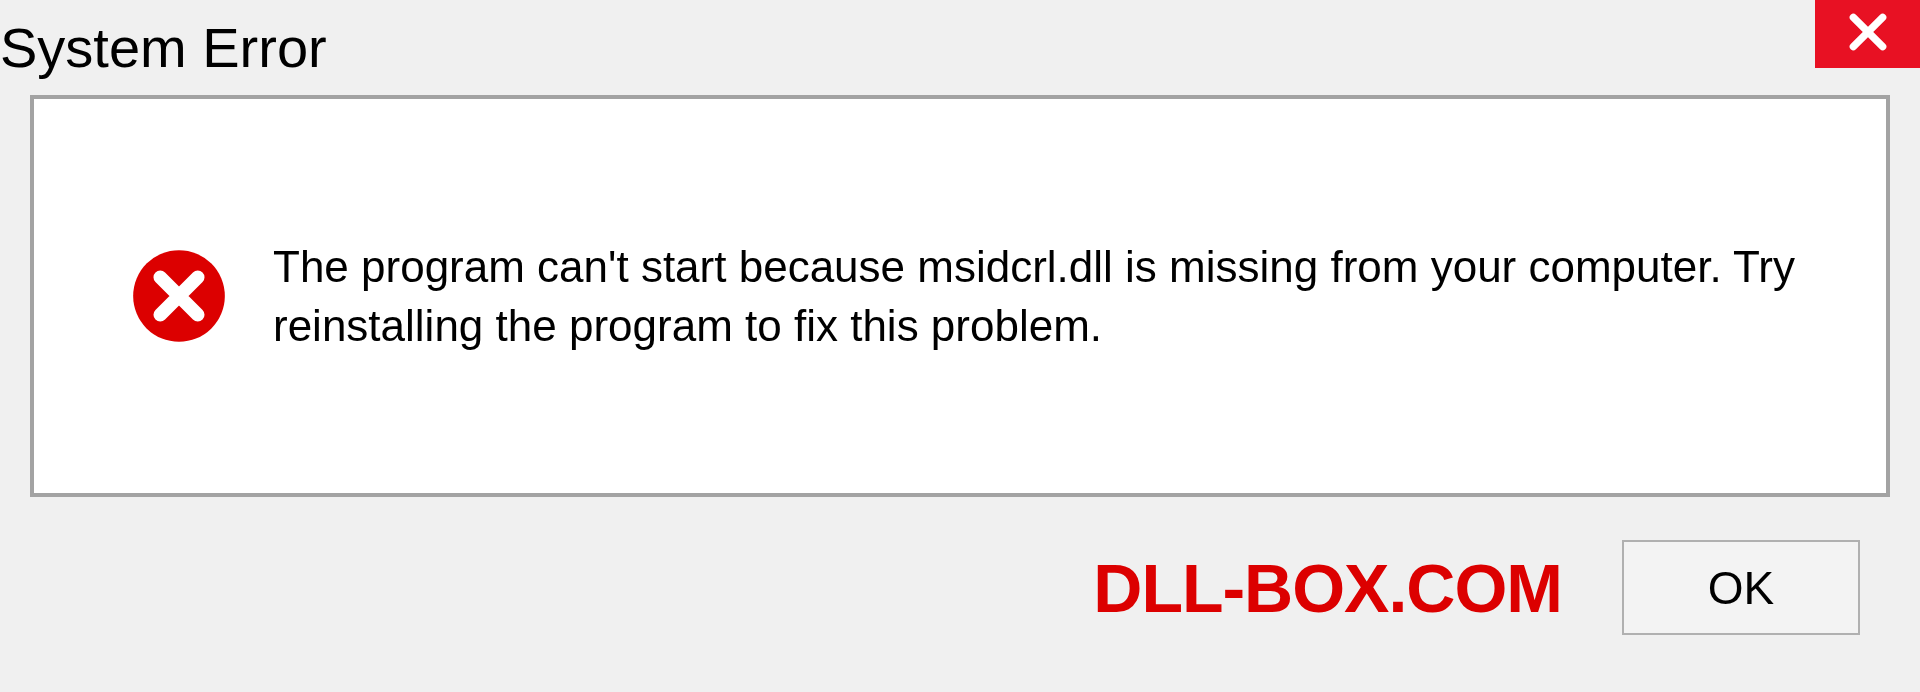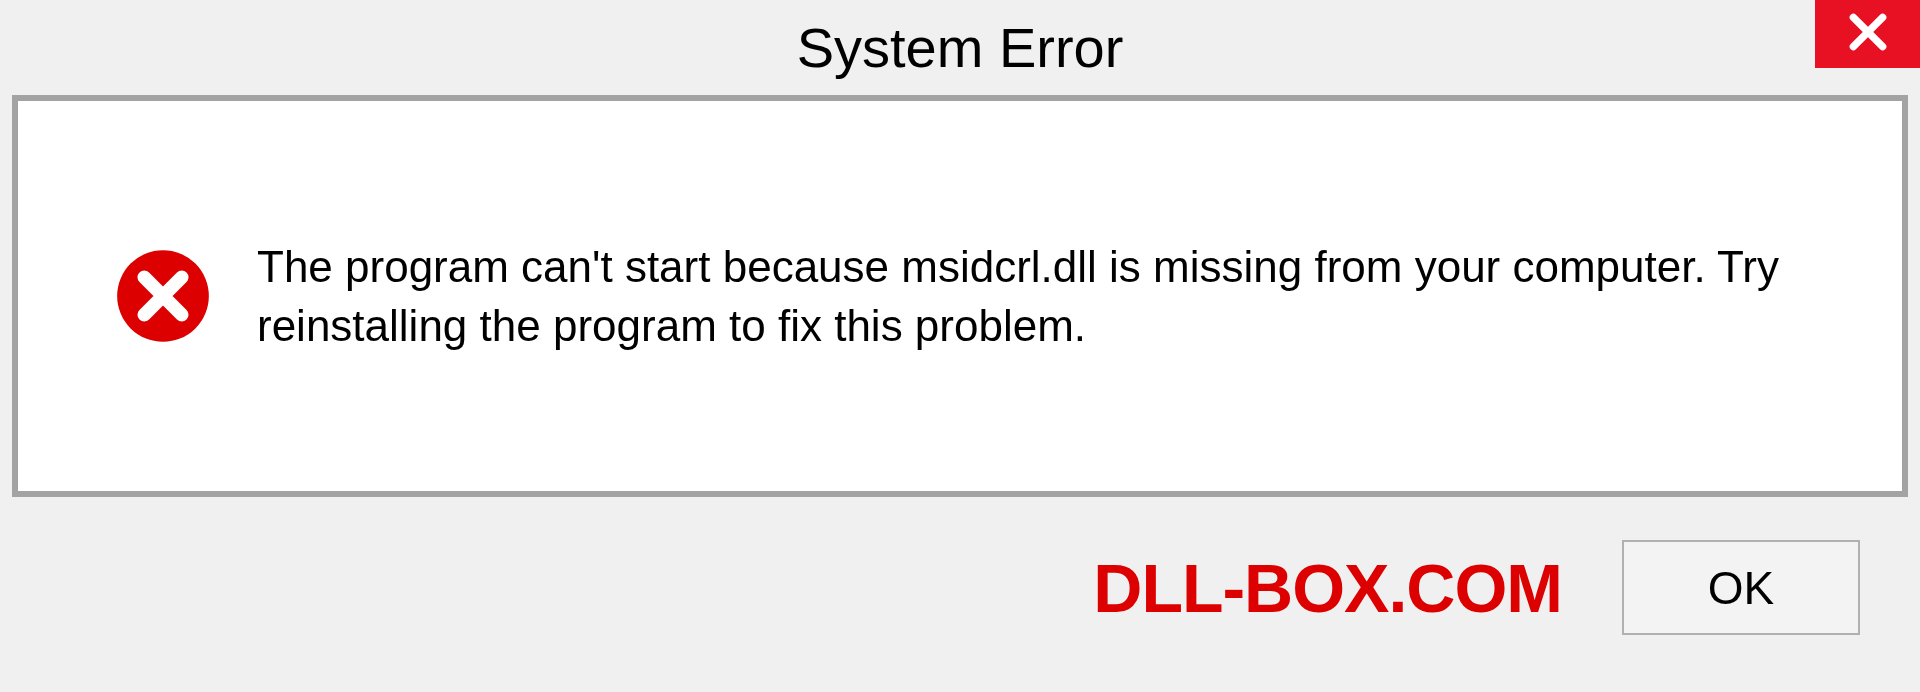--- a/index.html
+++ b/index.html
@@ -13,21 +13,21 @@
       width: 1920px;
       height: 692px;
       position: relative;
       overflow: hidden;
     }
     .titlebar {
       position: relative;
       height: 95px;
       display: flex;
       align-items: center;
-      justify-content: center;
+      justify-content: flex-start;
       background: #f0f0f0;
     }
     .title {
       font-size: 56px;
       font-weight: 400;
       color: #000;
     }
     .close-btn {
       position: absolute;
       top: 0;
@@ -38,24 +38,24 @@
       display: flex;
       align-items: center;
       justify-content: center;
       cursor: pointer;
     }
     .close-btn svg {
       width: 44px;
       height: 44px;
     }
     .content-panel {
-      margin: 0 12px;
+      margin: 0 30px;
       height: 402px;
       background: #fff;
-      border: 6px solid #a3a3a3;
+      border: 4px solid #a3a3a3;
       display: flex;
       align-items: center;
       padding-left: 95px;
       padding-right: 60px;
     }
     .error-icon {
       flex-shrink: 0;
       margin-right: 44px;
     }
     .error-icon svg {

